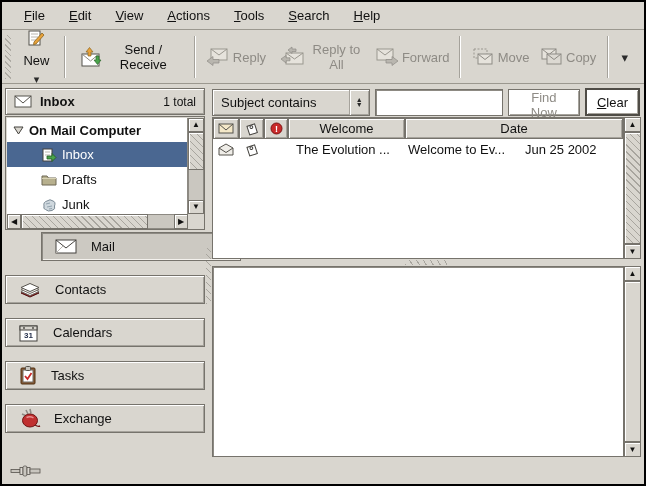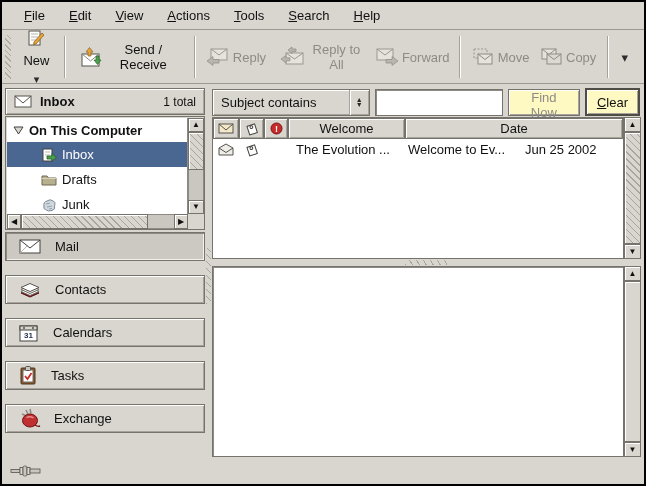--- a/index.html
+++ b/index.html
@@ -42,34 +42,34 @@
   .sb-thumb.hatch { background-image:repeating-linear-gradient(45deg,#a8a59e 0 1px,transparent 1px 5px); background-clip:padding-box; }
   .sb-track { position:absolute; background:#cac7c0; border:1px solid #8d8a83; }
 
   .tree-vscroll { position:absolute; top:1px; right:0; width:16px; bottom:15px; }
   .tree-hscroll { position:absolute; left:1px; bottom:0; right:16px; height:15px; }
   .tree-corner { position:absolute; right:0; bottom:0; width:16px; height:15px; background:#d9d6cf; }
 
   
   .shortcut { position:absolute; left:3px; width:200px; height:29px; display:flex; align-items:center; gap:13px; padding-left:12px;
     background:#d9d6cf; border:1px solid #76736c; box-shadow:inset 1px 1px 0 #fff, inset -1px -1px 0 #a6a39c; font-family:inherit; font-size:13px; color:#111; }
-  .shortcut.active { background:#ccc9c2; box-shadow:inset 1px 1px 0 #8d8a83, inset -1px -1px 0 #f4f2ee; }
+  .shortcut.active { background:#ccc9c2; box-shadow:inset 1px 1px 0 #8d8a83, inset -1px -1px 0 #f4f2ee;margin-left:36px; }
 
   
   .vsplit { position:absolute; left:204px; top:86px; width:5px; bottom:30px; }
   .vsplit .grip { position:absolute; left:0; top:160px; width:5px; height:56px;
     background-image:repeating-linear-gradient(45deg,#a8a59e 0 1px,transparent 1px 5px); }
 
   
   .searchbar { position:absolute; left:210px; top:86px; right:4px; height:28px; display:flex; align-items:center; gap:5px; }
   .crit-dd { width:172px; height:27px; display:flex; align-items:center; padding-left:8px;
     background:#d9d6cf; border:1px solid #76736c; box-shadow:inset 1px 1px 0 #fff, inset -1px -1px 0 #a6a39c; }
   .crit-dd .dd-arrows { margin-left:auto; display:flex; flex-direction:column; align-items:center; justify-content:center; width:20px; height:100%; border-left:1px solid #a6a39c; box-shadow:1px 0 0 #fff inset; font-size:7px; line-height:5px; color:#2b2b2b; }
   .search-input { width:128px; height:27px; border:1px solid #76736c; box-shadow:inset 1px 1px 0 #8d8a83; background:#fff; font-family:inherit; font-size:13px; padding:0 4px; }
-  .push-btn { height:27px; padding:0 10px; background:#fef9c3; border:1px solid #76736c; box-shadow:inset 1px 1px 0 #fff, inset -1px -1px 0 #a6a39c; font-family:inherit; font-size:13px; color:#111; }
+  .push-btn { height:27px; padding:0 10px; background:#ffffff; border:1px solid #76736c; box-shadow:inset 1px 1px 0 #fff, inset -1px -1px 0 #a6a39c; font-family:inherit; font-size:13px; color:#111; }
   .push-btn.disabled { color:#8e8b85; }
   .push-btn.default { border:2px solid #4f4c46; height:28px; }
   .push-btn u { text-decoration:underline; }
 
   
   .msg-list { position:absolute; left:210px; top:115px; right:3px; height:142px; }
   .msg-body { position:absolute; left:0; top:0; right:17px; bottom:0; background:#fff; border:1px solid #76736c; }
   .msg-header { display:flex; height:21px; }
   .colhdr { display:flex; align-items:center; justify-content:center; background:#d9d6cf; border:1px solid #76736c; box-shadow:inset 1px 1px 0 #fff, inset -1px -1px 0 #a6a39c; overflow:hidden; }
   .c-ico1 { width:26px; } .c-ico2 { width:25px; } .c-ico3 { width:24px; }
@@ -218,21 +218,21 @@
   </div>
 
   <div class="tree-panel">
     <div class="tree-view">
       <div class="tree-row root">
         <span class="icon">
           <svg width="11" height="9" viewBox="0 0 11 9">
               <polygon points="1,1 10,1 5.5,8" fill="#d9d6cf" stroke="#44423e"></polygon>
             </svg>
         </span>
-        <span>On This Computer</span>
+        <span>On Mail Computer</span>
       </div>
       <div class="tree-row child selected">
         <span class="icon">
           <svg width="16" height="16" viewBox="0 0 16 16">
               <rect x="2" y="2" width="9" height="12" fill="#fff" stroke="#44423e"></rect>
               <line x1="4" y1="5" x2="9" y2="5" stroke="#b9b6af"></line>
               <line x1="4" y1="8" x2="9" y2="8" stroke="#b9b6af"></line>
               <polygon points="6,9 11,9 11,6.5 15,10.5 11,14.5 11,12 6,12" fill="#4aa34a" stroke="#245c24" stroke-width="0.8"></polygon>
             </svg>
         </span>

